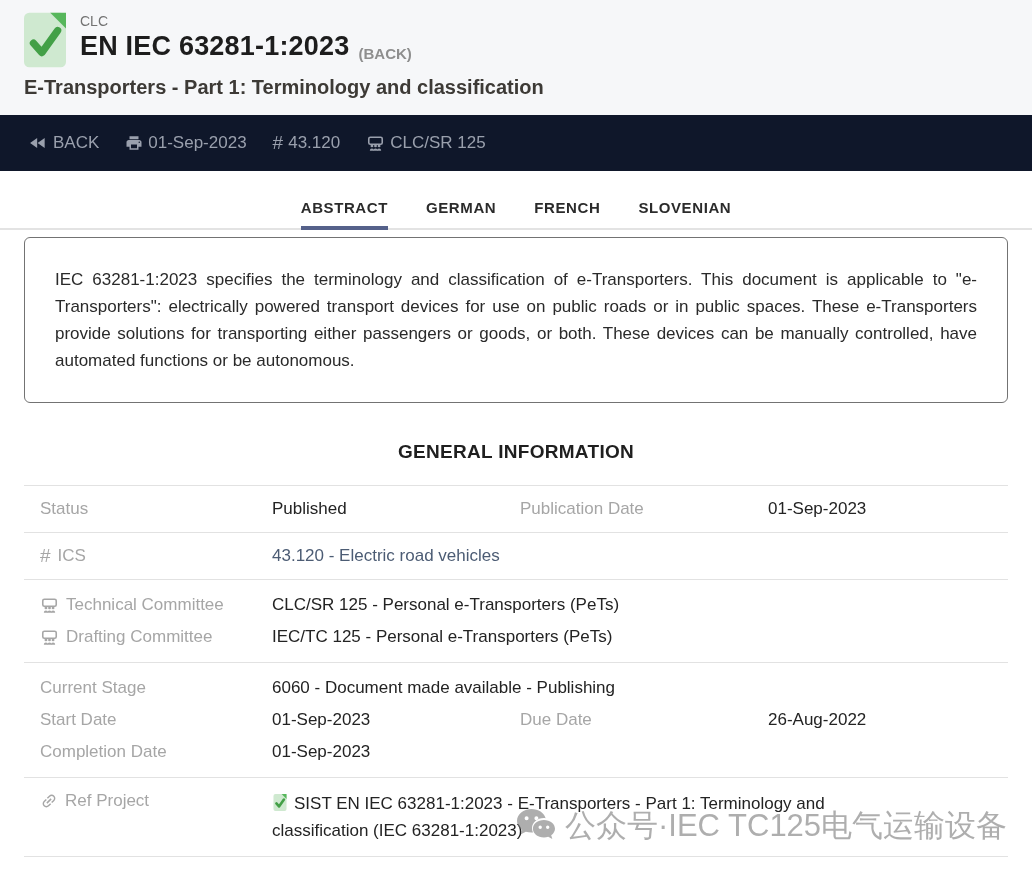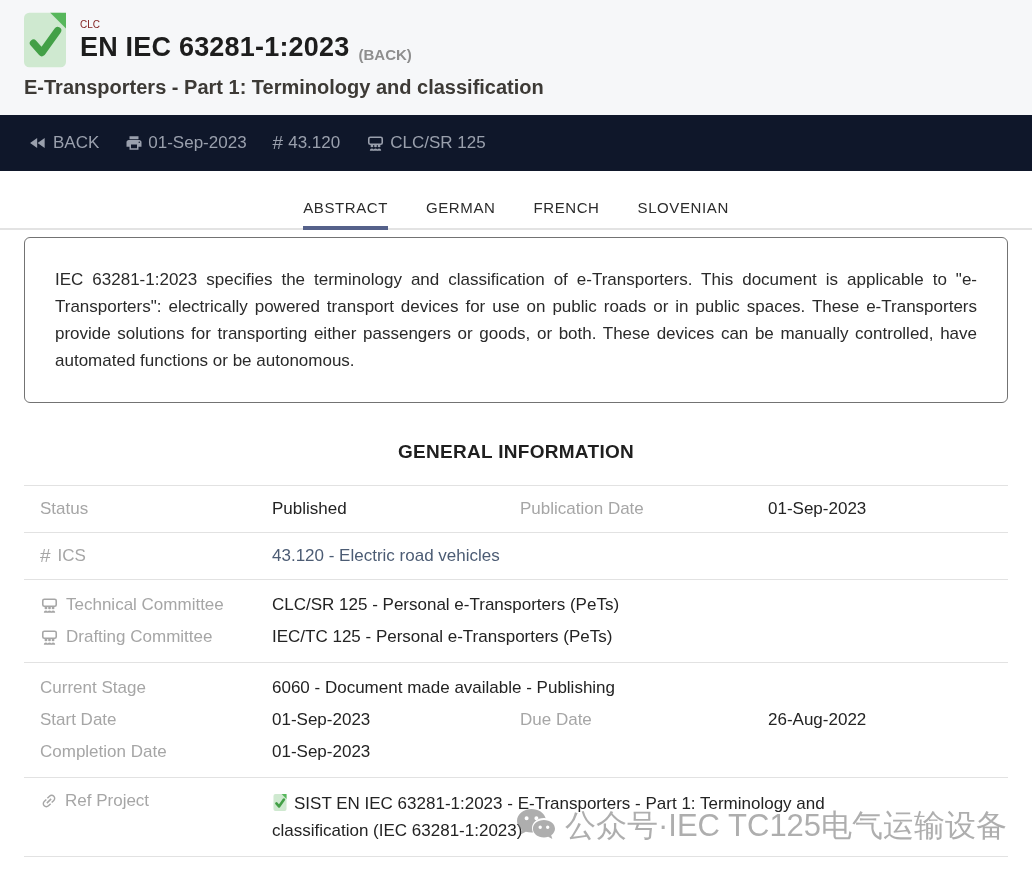--- a/index.html
+++ b/index.html
@@ -7,42 +7,42 @@
   body {
     width:1032px; height:872px; position:relative; overflow:hidden;
     background:#ffffff;
     font-family:"Liberation Sans","DejaVu Sans",sans-serif;
     color:#232323;
   }
   
   .header { background:#f6f7f9; padding:12px 24px 16px; }
   .header-top { display:flex; align-items:flex-start; }
   .doc-icon-lg { width:42px; height:56px; margin-right:14px; flex:0 0 auto; }
-  .org { font-size:10px; color:#7f1d1d; margin-top:7px; }
+  .org { font-size:14px; color:#737373; margin-top:1px; }
   .title-line { display:flex; align-items:flex-end; gap:9px; margin-top:2px; }
   .title { font-size:27px; font-weight:bold; color:#1d1d1d; letter-spacing:.2px; }
   .title-suffix { font-size:15px; font-weight:bold; color:#8e8e8e; }
   .subtitle { font-size:20px; font-weight:bold; color:#3d3a36; margin-top:8px; }
 
   
   .navbar {
     background:#0f172a; height:56px; display:flex; align-items:center;
     padding:0 28px; gap:26px; color:#9aa0ad; font-size:17px;
   }
   .nav-item { display:flex; align-items:center; gap:5px; cursor:default; }
   .nav-item svg { display:block; }
   .nav-hash { font-size:19px; }
 
   
   .tabs {
     display:flex; justify-content:center; gap:38px;
     margin-top:28px; border-bottom:2px solid #e3e3e3;
   }
   .tab {
-    font-size:15px; font-weight:normal; letter-spacing:.6px; color:#2b2b2b;
+    font-size:15px; font-weight:bold; letter-spacing:.6px; color:#2b2b2b;
     padding-bottom:10px; border-bottom:4px solid transparent;
     margin-bottom:-2px; cursor:pointer;
   }
   .tab.active { border-bottom-color:#55618a; }
 
   
   .abstract-box {
     margin:7px 24px 0; border:1px solid #737373; border-radius:6px;
     padding:28px 30px; font-size:17px; line-height:27px;
     text-align:justify; color:#2a2a2a;

